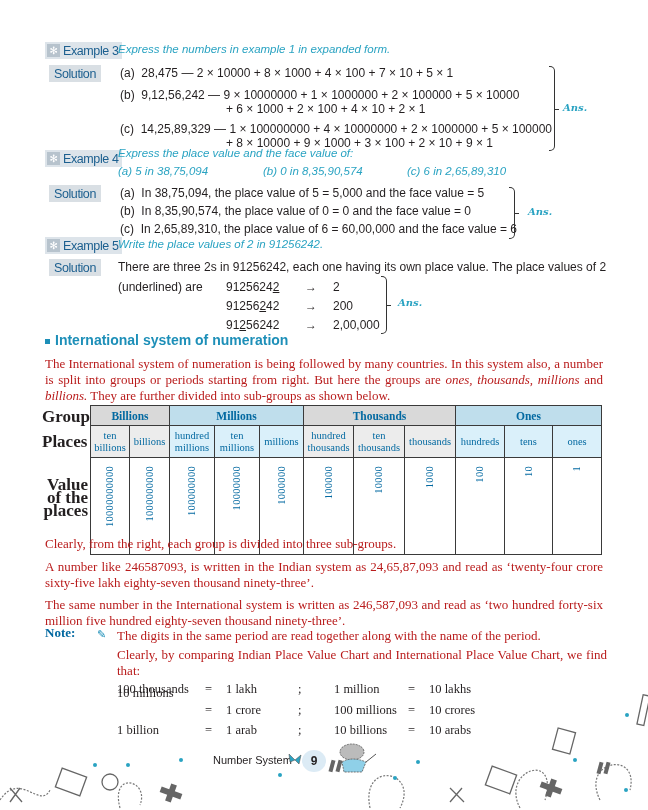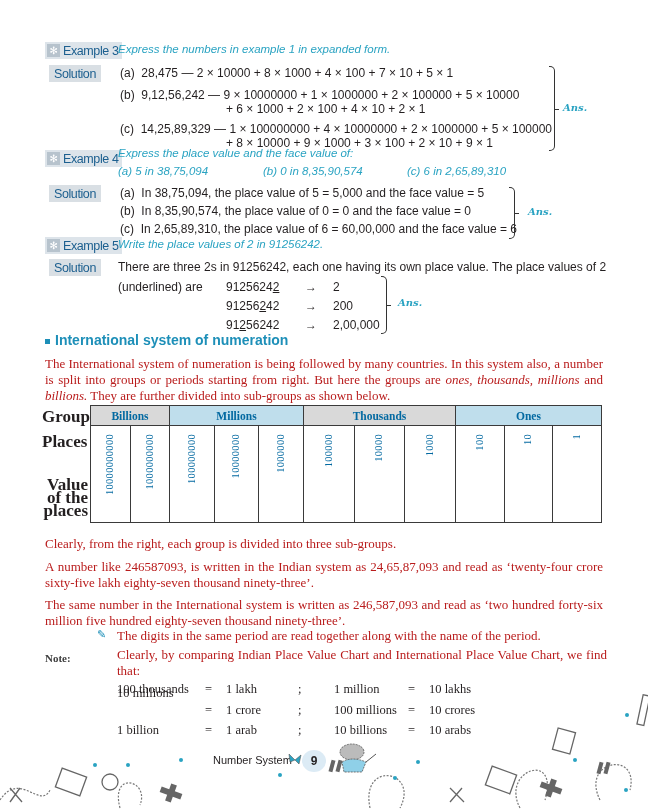--- a/index.html
+++ b/index.html
@@ -32,21 +32,21 @@
   table.pv { position: absolute; left: 90px; top: 405px; border-collapse: collapse; font-family: "Liberation Serif", serif; color: #0369a1; }
   table.pv td { border: 1.2px solid #3a3a3a; text-align: center; vertical-align: middle; font-size: 10.5px; line-height: 12px; padding: 0; }
   .rowlabel { position: absolute; font-family: "Liberation Serif", serif; font-weight: bold; font-size: 17px; text-align: right; line-height: 13px; }
   .grey-h { background: #d9d9d9; font-weight: bold; font-size: 11.5px !important; }
   .blue-h { background: #bfdeec; font-weight: bold; font-size: 11.5px !important; }
   .grey-p { background: #ececec; }
   .blue-p { background: #daf0fa; }
   .vcell { height: 97px; vertical-align: top !important; }
   .vtext { display: inline-block; writing-mode: vertical-rl; transform: rotate(180deg); font-size: 10.5px; margin-top: 8px; letter-spacing: 0.3px; }
 
-  .note-label { position: absolute; left: 45px; top: 652px; font-family: "Liberation Serif", serif; font-weight: bold; font-size: 11px; color: #404040; }
+  .note-label { position: absolute; left: 45px; top: 625px; font-family: "Liberation Serif", serif; font-weight: bold; font-size: 13px; color: #0369a1; }
   .pencil { position: absolute; left: 97px; top: 628px; font-size: 11px; color: #1d8fb8; }
   .eq { position: absolute; font-family: "Liberation Serif", serif; font-size: 12.5px; white-space: nowrap; }
 
   .footer-title { position: absolute; left: 213px; top: 754px; font-family: "Liberation Sans", sans-serif; font-size: 11px; color: #231f20; }
   .page-num { position: absolute; left: 302px; top: 750px; width: 24px; height: 22px; border-radius: 50%; background: #dcebf5; font-family: "Liberation Sans", sans-serif; font-weight: bold; font-size: 12px; display: flex; align-items: center; justify-content: center; }
   .doodles { position: absolute; left: 0; top: 690px; width: 648px; height: 120px; }
 </style>
 </head>
 <body>
 
@@ -119,20 +119,33 @@
 <div class="rowlabel" style="left:42px;top:435px;width:44px;">Places</div>
 <div class="rowlabel" style="left:38px;top:478px;width:50px;">Value of the places</div>
 
 <table class="pv">
   <tbody>
       <tr style="height:20px;">
     <td class="grey-h" colspan="2" style="width:79px;">Billions</td>
     <td class="blue-h" colspan="3" style="width:134px;">Millions</td>
     <td class="grey-h" colspan="3" style="width:152px;">Thousands</td>
     <td class="blue-h" colspan="3" style="width:146px;">Ones</td>
+  </tr>
+  <tr style="height:32px;">
+    <td class="grey-p" style="width:39px;">ten billions</td>
+    <td class="grey-p" style="width:40px;">billions</td>
+    <td class="blue-p" style="width:45px;">hundred millions</td>
+    <td class="blue-p" style="width:45px;">ten millions</td>
+    <td class="blue-p" style="width:44px;">millions</td>
+    <td class="grey-p" style="width:50px;">hundred thousands</td>
+    <td class="grey-p" style="width:51px;">ten thousands</td>
+    <td class="grey-p" style="width:51px;">thousands</td>
+    <td class="blue-p" style="width:49px;">hundreds</td>
+    <td class="blue-p" style="width:48px;">tens</td>
+    <td class="blue-p" style="width:49px;">ones</td>
   </tr>
   <tr>
     <td class="vcell"><span class="vtext">10000000000</span></td>
     <td class="vcell"><span class="vtext">1000000000</span></td>
     <td class="vcell"><span class="vtext">100000000</span></td>
     <td class="vcell"><span class="vtext">10000000</span></td>
     <td class="vcell"><span class="vtext">1000000</span></td>
     <td class="vcell"><span class="vtext">100000</span></td>
     <td class="vcell"><span class="vtext">10000</span></td>
     <td class="vcell"><span class="vtext">1000</span></td>

